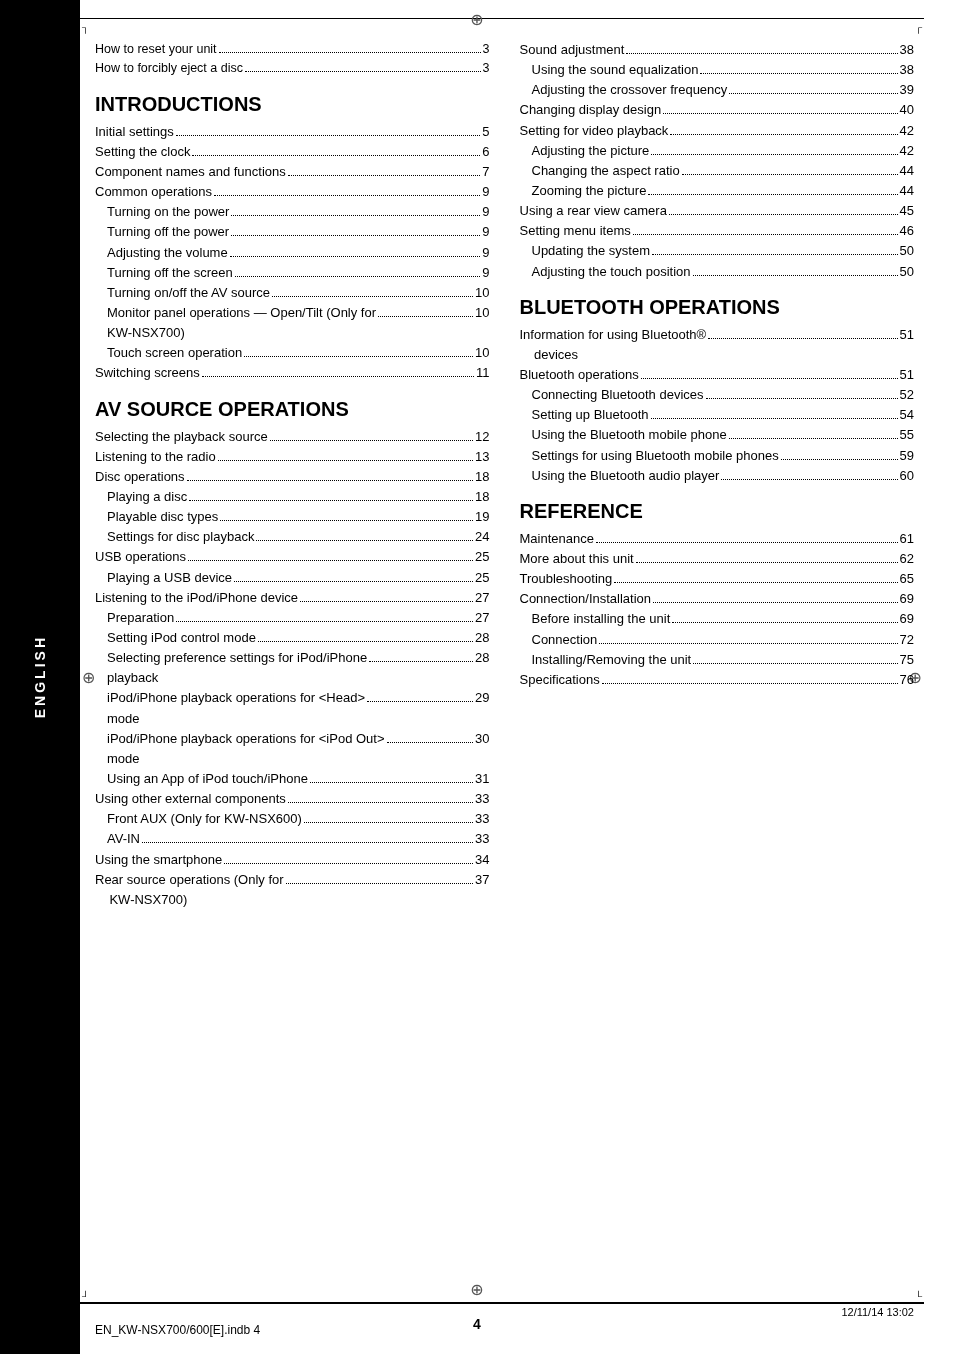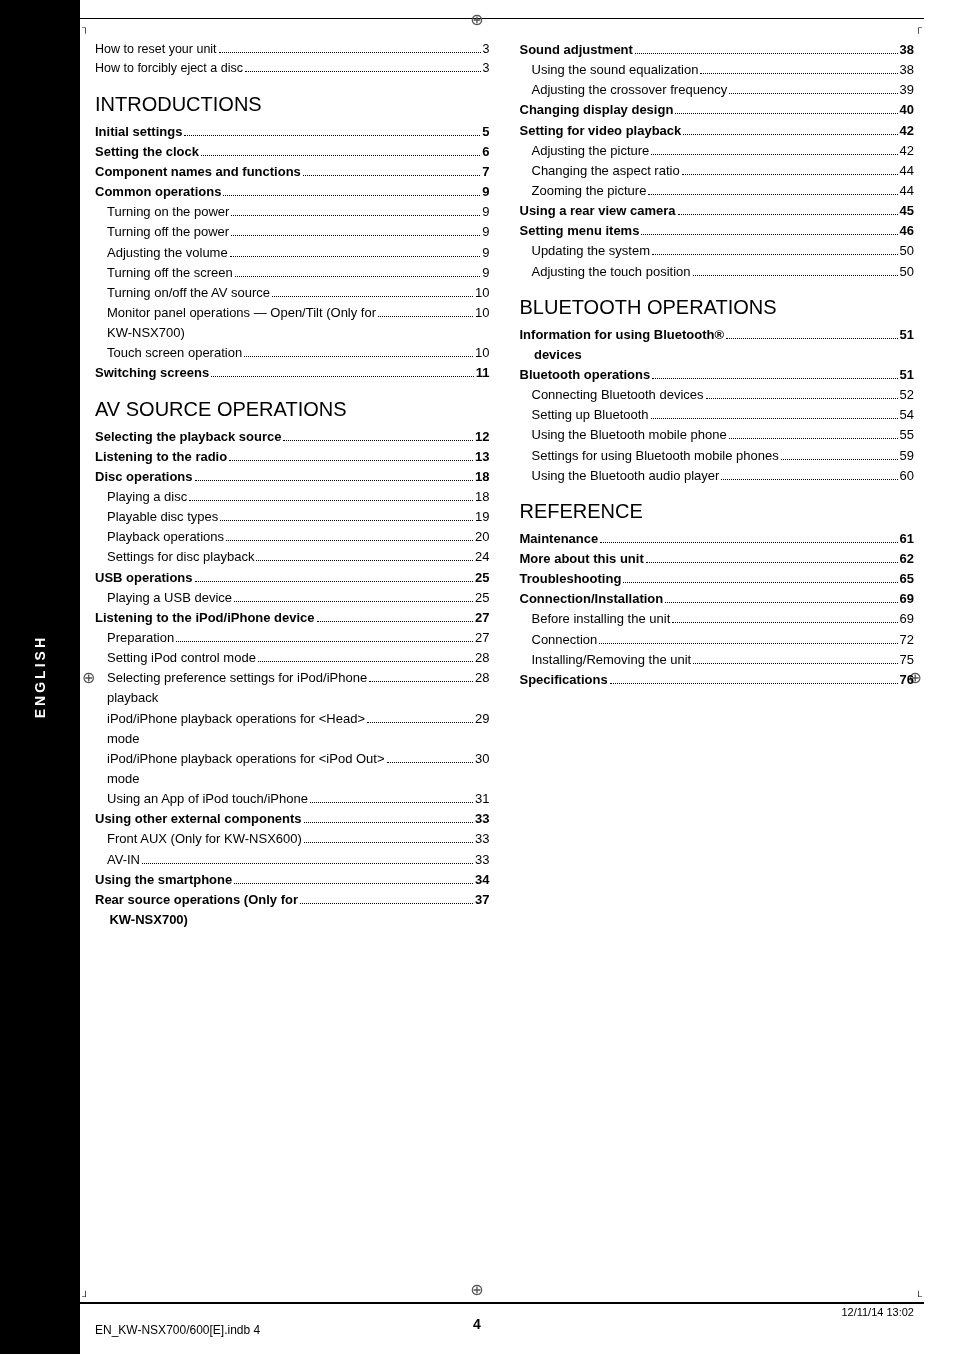--- a/index.html
+++ b/index.html
@@ -101,21 +101,21 @@
     .col-left {
       flex: 1;
       min-width: 0;
     }
     .col-right {
       flex: 1;
       min-width: 0;
     }
     .section-heading-lg {
       font-size: 20px;
-      font-weight: 400;
+      font-weight: 700;
       color: #000;
       margin-top: 14px;
       margin-bottom: 6px;
       text-transform: uppercase;
     }
     
     .toc-entry {
       display: flex;
       align-items: baseline;
       line-height: 1.55;
@@ -130,21 +130,21 @@
       flex: 1;
       border-bottom: 1px dotted #000;
       margin: 0 2px 3px 2px;
       min-width: 8px;
     }
     .toc-entry .page-num {
       white-space: nowrap;
       flex-shrink: 0;
     }
     .toc-bold {
-      font-weight: bold;
+      font-weight: normal;
     }
     .toc-indent {
       padding-left: 12px;
     }
     
     .page-number {
       position: absolute;
       bottom: 22px;
       left: 50%;
       transform: translateX(-50%);
@@ -296,25 +296,20 @@
           <span class="label">Playing a disc</span>
           <span class="dots"></span>
           <span class="page-num">18</span>
         </div>
         <div class="toc-entry toc-indent">
           <span class="label">Playable disc types</span>
           <span class="dots"></span>
           <span class="page-num">19</span>
         </div>
         <div class="toc-entry toc-indent">
-          <span class="label">Playback operations</span>
-          <span class="dots"></span>
-          <span class="page-num">20</span>
-        </div>
-        <div class="toc-entry toc-indent">
           <span class="label">Settings for disc playback</span>
           <span class="dots"></span>
           <span class="page-num">24</span>
         </div>
         <div class="toc-entry">
           <span class="label toc-bold">USB operations</span>
           <span class="dots"></span>
           <span class="page-num toc-bold">25</span>
         </div>
         <div class="toc-entry toc-indent">

